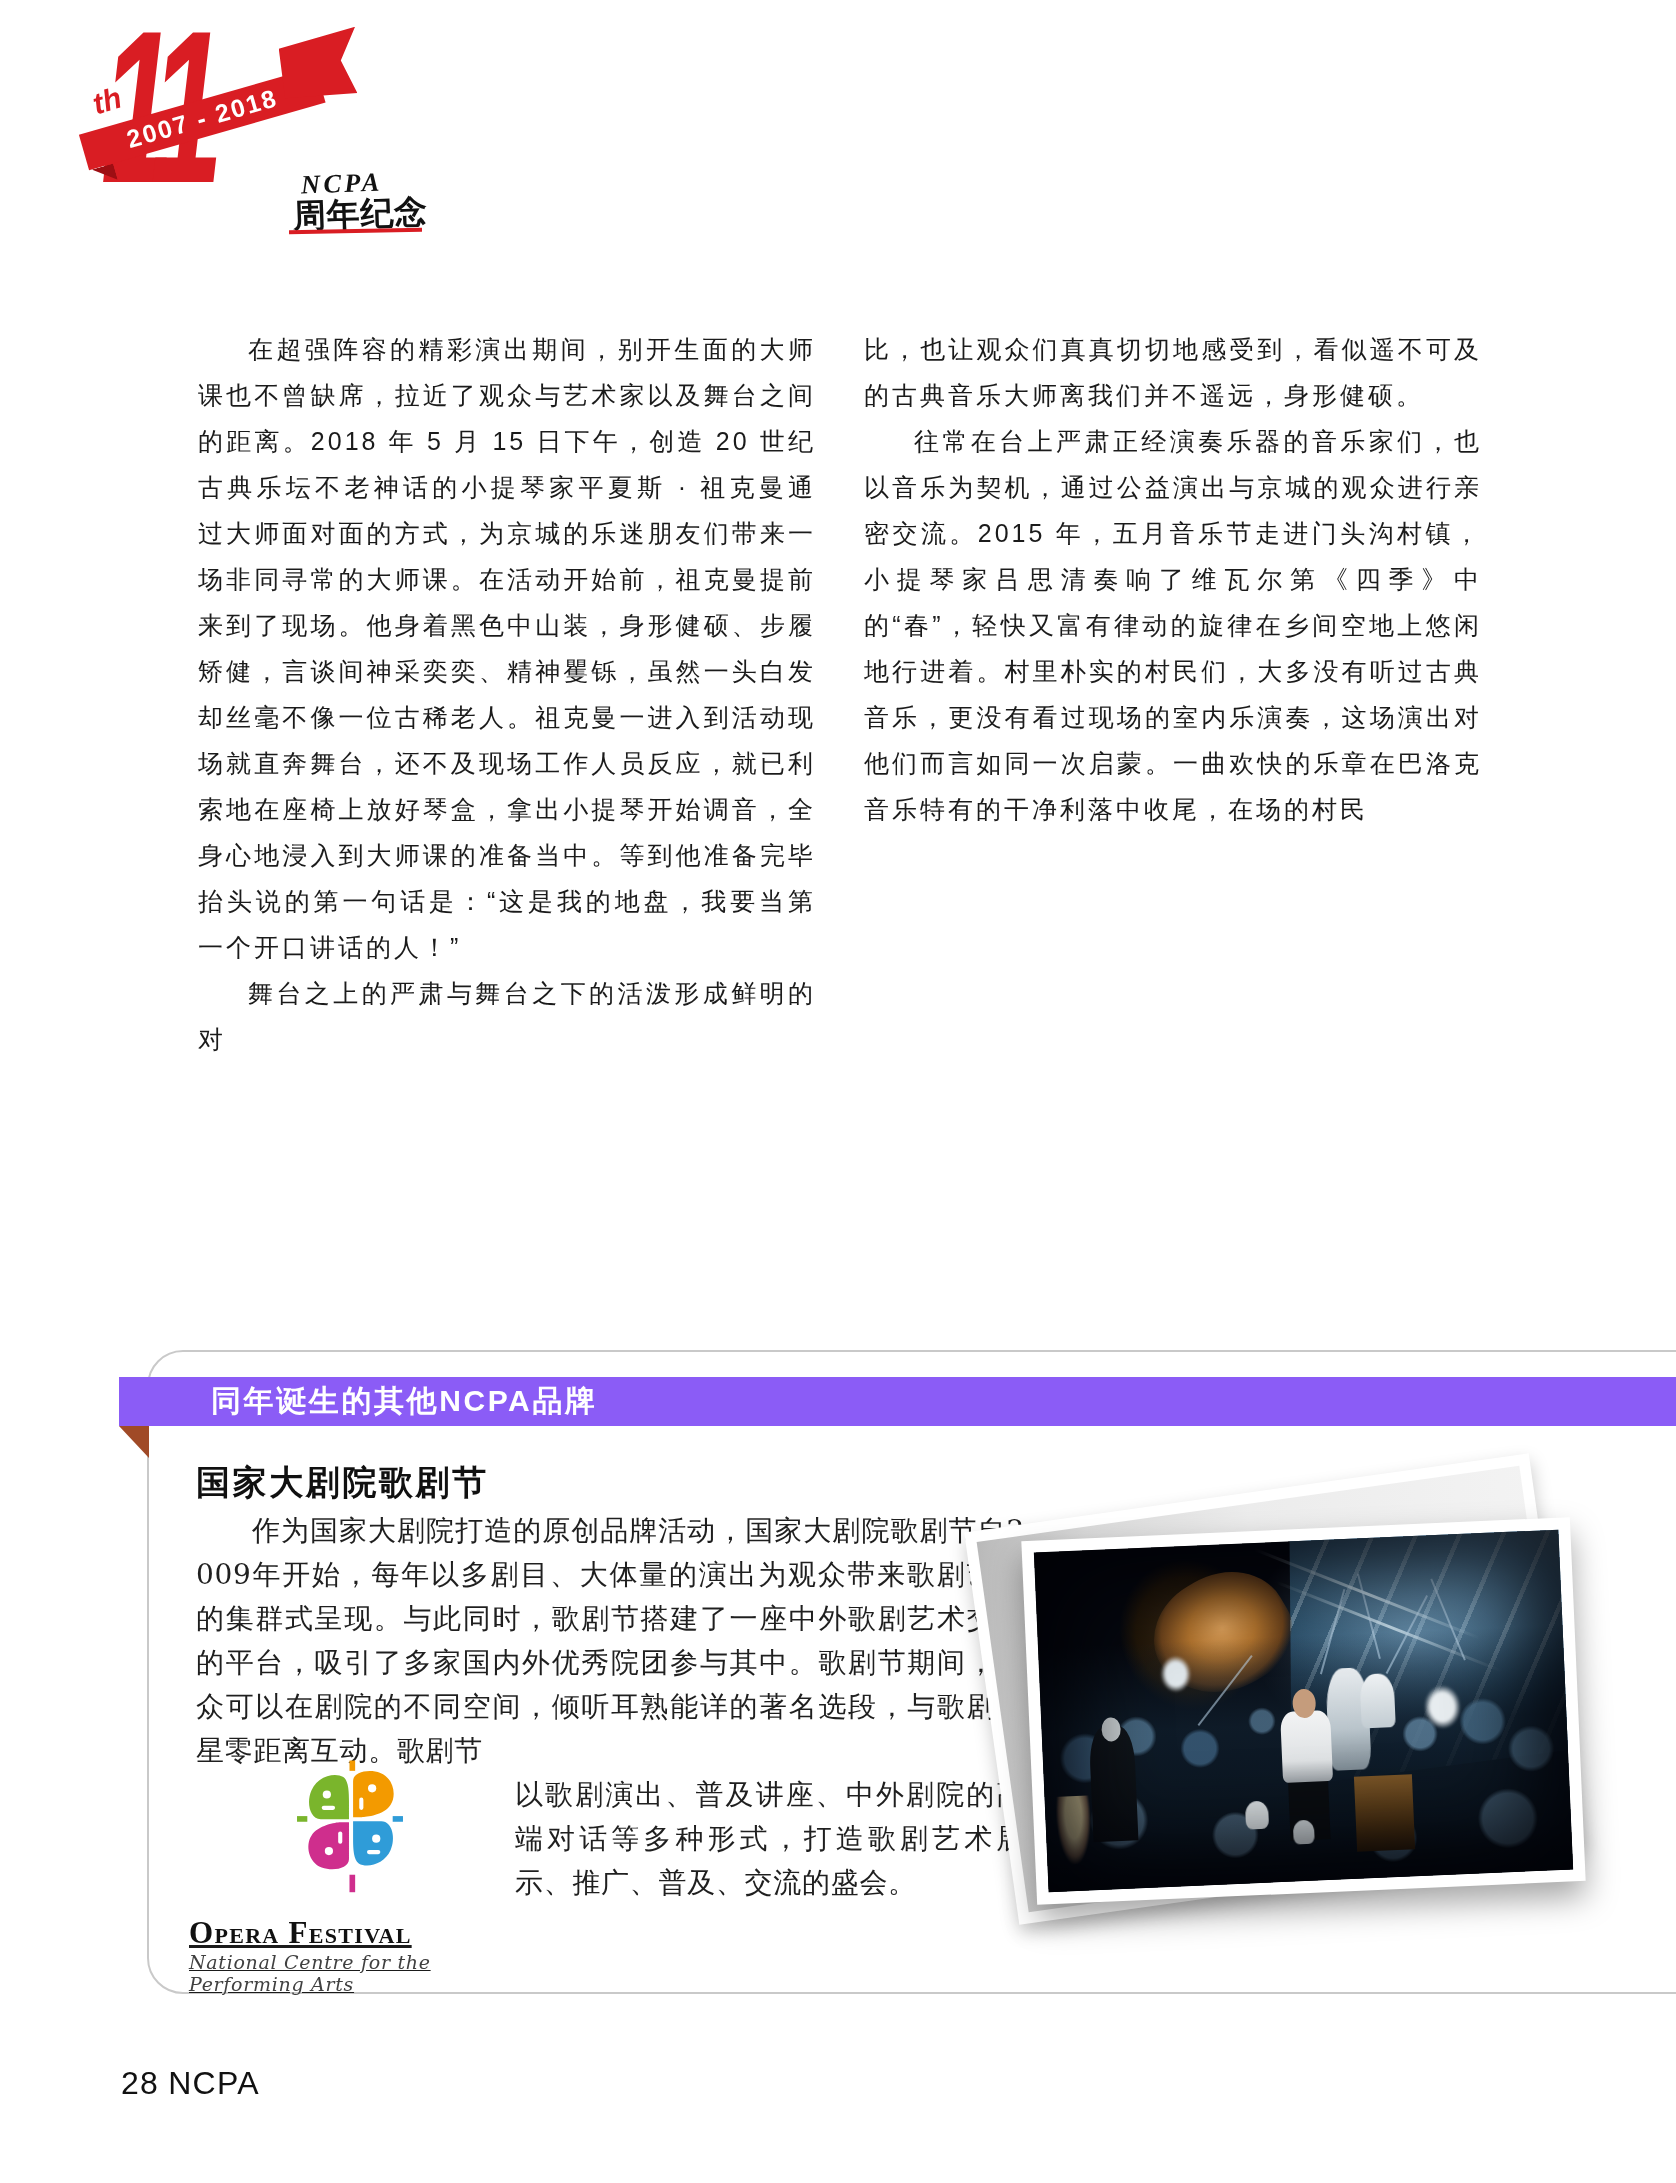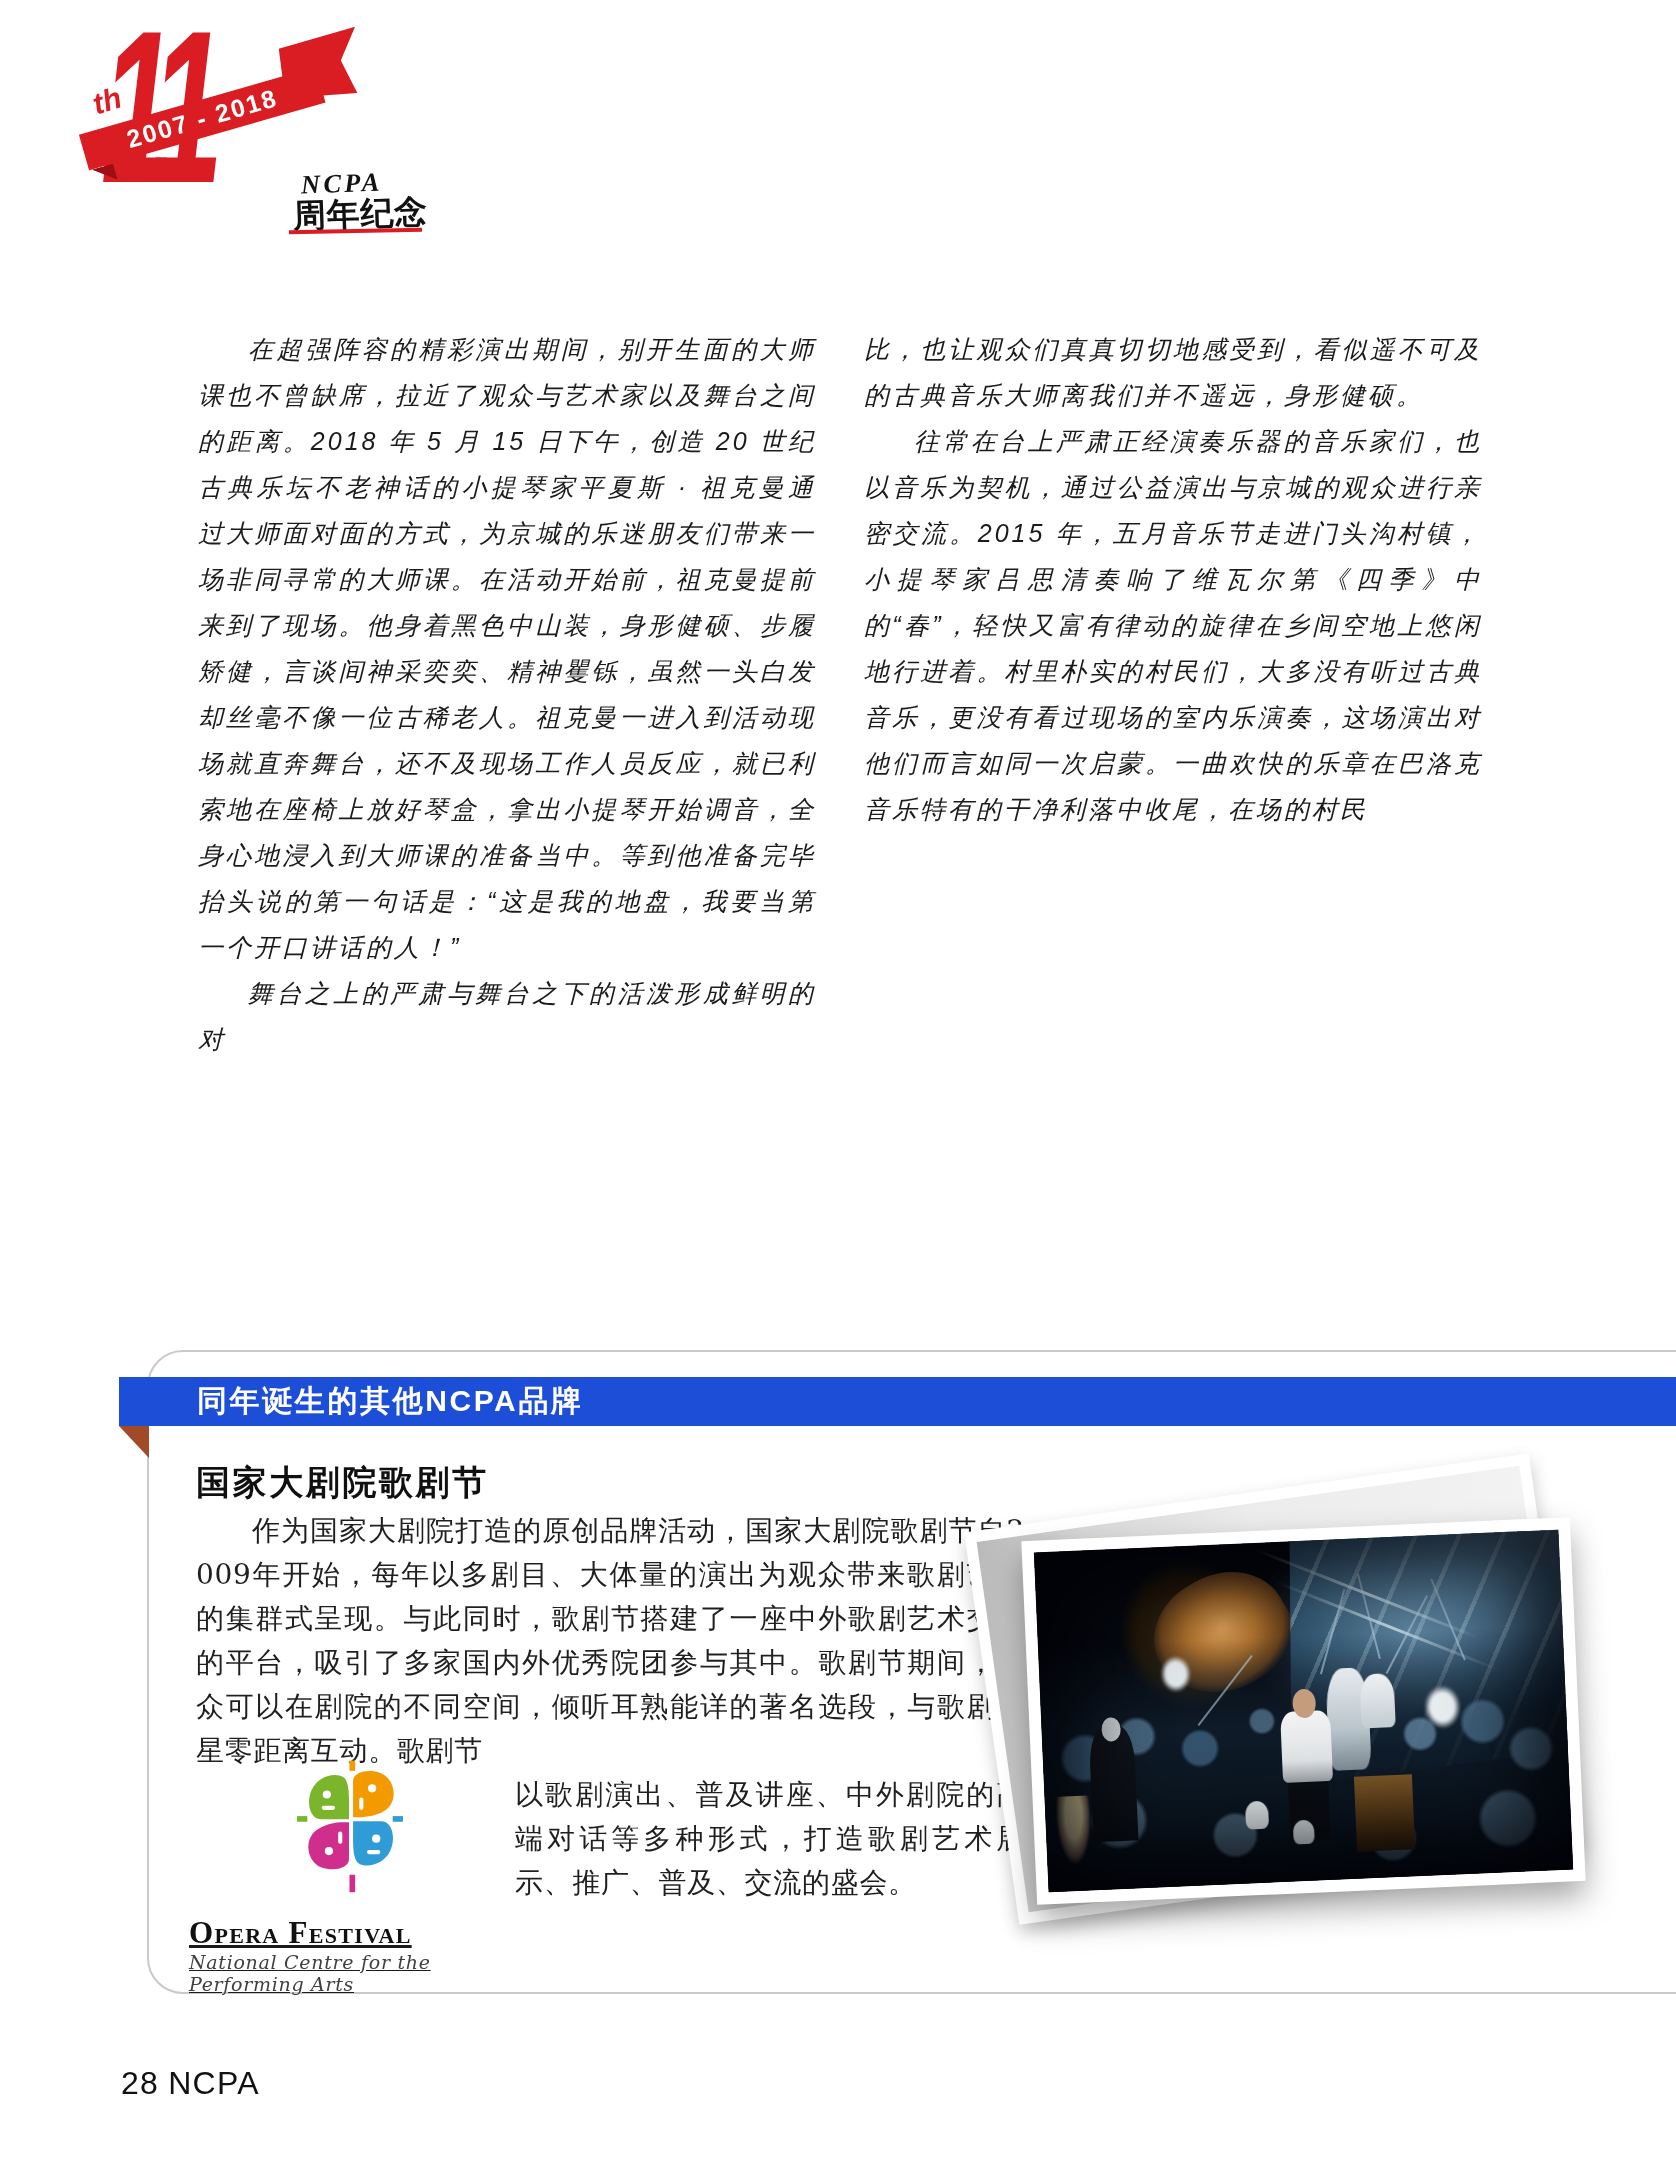--- a/index.html
+++ b/index.html
@@ -50,35 +50,35 @@
   .logo-underline { position:absolute; left:197px; top:193px; width:133px; height:4px; background:#d91d23; transform:rotate(-1deg); }
 
   
   .col {
     position:absolute; top:326px; width:618px;
     font-size:25px; line-height:46px; letter-spacing:3px;
     text-align:justify; word-break:break-all; color:#1b1b1b;
   }
   .col-left  { left:198px; }
   .col-right { left:864px; }
-  .col p { margin:0;font-style:italic; }
+  .col p { margin:0; }
   .indent { text-indent:2em; }
   .section-heading {
     font-size:30px; line-height:33px; font-weight:bold; letter-spacing:2px;
     color:#101010; margin:44px 0 58px 0; text-align:left;
   }
 
   
   .brand-box {
     position:absolute; left:147px; top:1350px; width:1569px; height:644px;
     background:#fff; border:2px solid #c9c9c9; border-radius:36px 0 0 36px;
   }
   .band {
     position:absolute; left:119px; top:1377px; width:1557px; height:49px;
-    background:#1d4ed8; display:flex; align-items:center;
+    background:#8b5cf6; display:flex; align-items:center;padding-left:14px;
   }
   .band-title { margin-left:78px; color:#ffffff; font-weight:bold; font-size:30px; letter-spacing:2.6px; }
   .band-fold {
     position:absolute; left:119px; top:1426px; width:30px; height:32px;
     background:#a04a27; clip-path:polygon(0 0,100% 0,100% 100%);
   }
   .box-heading {
     position:absolute; left:196px; top:1460px; font-size:34px; font-weight:900;
     letter-spacing:2.6px; color:#101010;
   }

